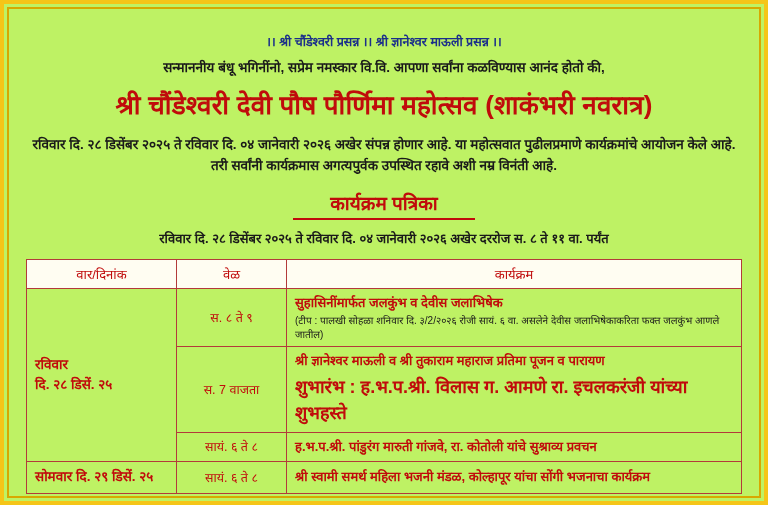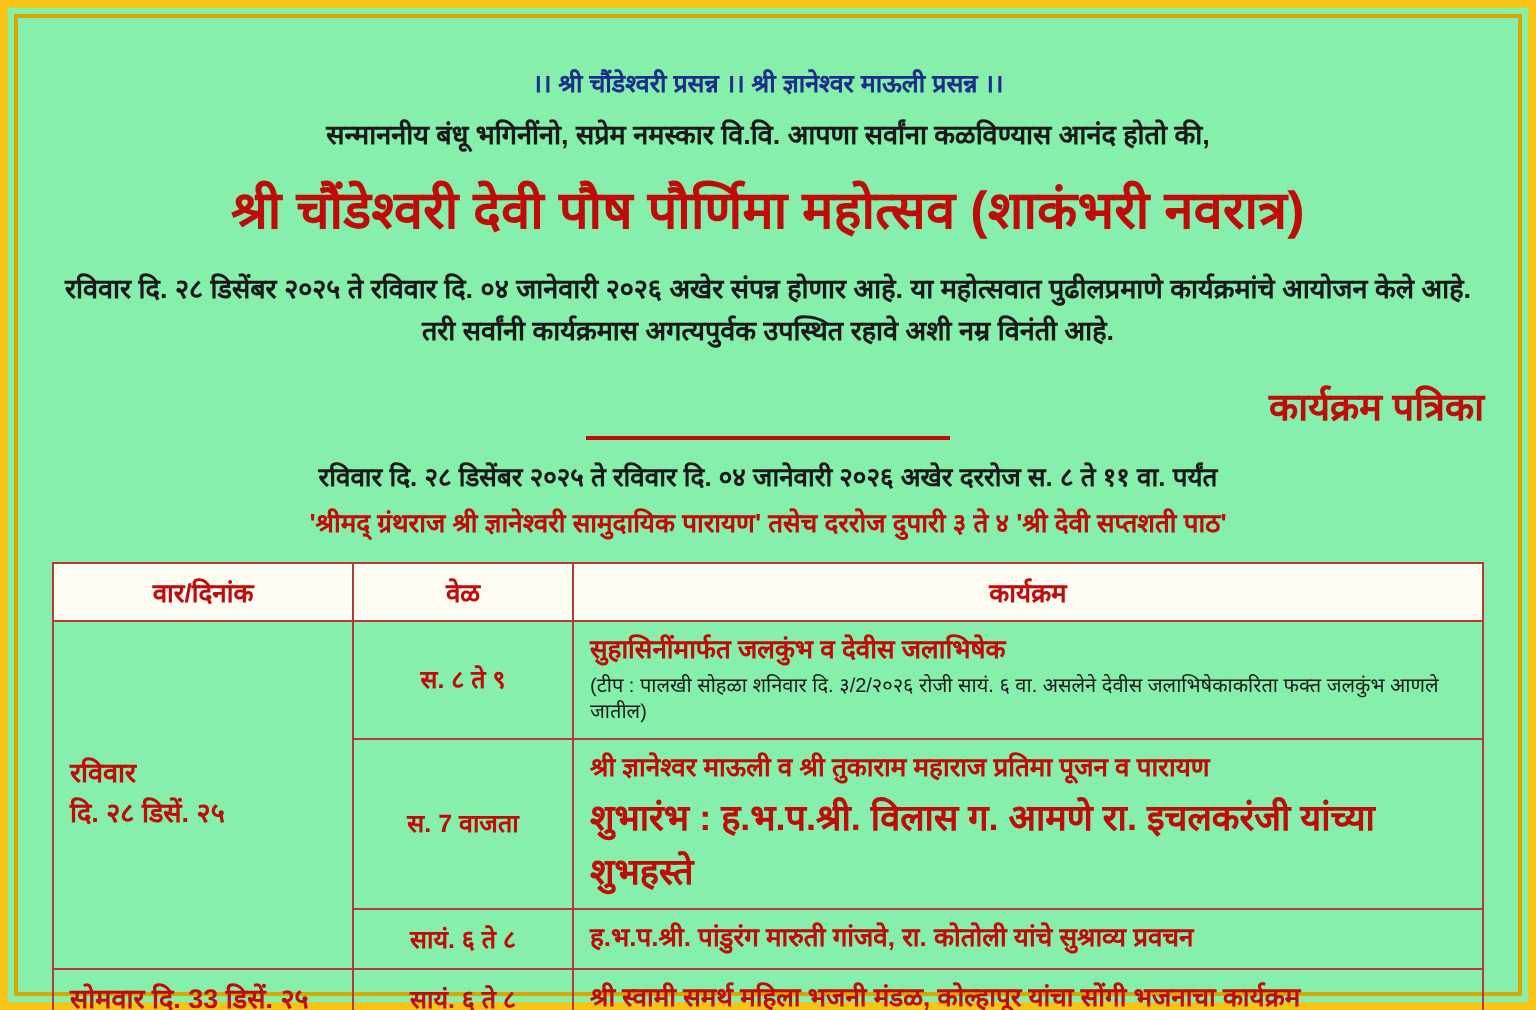--- a/index.html
+++ b/index.html
@@ -11,21 +11,21 @@
     height: 505px;
     background: #ffffff;
     font-family: "Liberation Sans", sans-serif;
     overflow: hidden;
   }
   .poster {
     position: relative;
     width: 768px;
     height: 505px;
     box-sizing: border-box;
-    background: #86efac;
+    background: #bef264;
     border: 4px solid #f5c518;
     outline: 2px solid #d8a800;
     outline-offset: -9px;
     padding: 18px 22px 10px 22px;
   }
   .inner {
     position: relative;
     width: 100%;
     height: 100%;
   }
@@ -65,21 +65,20 @@
     margin-top: 12px;
     line-height: 1.55;
     padding: 0 6px;
   }
   .l-prog-head {
     color: #c00b0b;
     font-size: 19px;
     font-weight: 700;
     margin-top: 14px;
     display: block;
-    text-align: right;
   }
   .prog-head-wrap {
     text-align: center;
     margin-top: 13px;
   }
   .prog-head-wrap .underline {
     display: block;
     width: 182px;
     height: 2px;
     background: #c00b0b;
@@ -104,37 +103,37 @@
     table-layout: fixed;
   }
   table.sched th, table.sched td {
     border: 1px solid #b33a3a;
     padding: 5px 8px;
     vertical-align: middle;
   }
   table.sched th {
     color: #c00b0b;
     font-size: 13px;
-    font-weight: 700;
+    font-weight: 400;
     text-align: center;
     background: #fffdf2;
   }
   .col-day { width: 150px; }
   .col-time { width: 110px; }
   td.day {
     color: #c00b0b;
     font-size: 13.5px;
     font-weight: 700;
     line-height: 1.5;
   }
   td.time {
     text-align: center;
     color: #c00b0b;
     font-size: 12.5px;
-    font-weight: 700;
+    font-weight: 400;
   }
   td.detail {
     color: #c00b0b;
     font-size: 13px;
     font-weight: 700;
     line-height: 1.45;
   }
   td.detail .note {
     display: block;
     color: #1a1a1a;
@@ -168,21 +167,20 @@
 
     <div class="line l-dates">रविवार दि. २८ डिसेंबर २०२५ ते रविवार दि. ०४ जानेवारी २०२६ अखेर संपन्न होणार आहे. या महोत्सवात पुढीलप्रमाणे कार्यक्रमांचे आयोजन केले आहे. तरी सर्वांनी कार्यक्रमास अगत्यपुर्वक उपस्थित रहावे अशी नम्र विनंती आहे.</div>
 
     <div class="prog-head-wrap">
       <span class="l-prog-head">कार्यक्रम पत्रिका</span>
       <span class="underline"></span>
     </div>
 
     <div class="line l-prog-dates">रविवार दि. २८ डिसेंबर २०२५ ते रविवार दि. ०४ जानेवारी २०२६ अखेर दररोज स. ८ ते ११ वा. पर्यंत</div>
 
-    <div class="line l-parayan">'श्रीमद् ग्रंथराज श्री ज्ञानेश्वरी सामुदायिक पारायण' तसेच दररोज दुपारी ३ ते ४ 'श्री देवी सप्तशती पाठ'</div>
 
     <table class="sched">
       <colgroup>
         <col class="col-day">
         <col class="col-time">
         <col>
       </colgroup>
       <thead>
         <tr>
           <th>वार/दिनांक</th>
@@ -210,21 +208,21 @@
           </td>
         </tr>
         <tr>
           <td class="time">सायं. ६ ते ८</td>
           <td class="detail">
             <span>ह.भ.प.श्री. पांडुरंग मारुती गांजवे, रा. कोतोली यांचे सुश्राव्य प्रवचन</span>
           </td>
         </tr>
         <tr>
           <td class="day">
-            <span class="day-l1">सोमवार दि. 33 डिसें. २५</span>
+            <span class="day-l1">सोमवार दि. २९ डिसें. २५</span>
           </td>
           <td class="time">सायं. ६ ते ८</td>
           <td class="detail">
             <span>श्री स्वामी समर्थ महिला भजनी मंडळ, कोल्हापूर यांचा सोंगी भजनाचा कार्यक्रम</span>
           </td>
         </tr>
       </tbody>
     </table>
 
   </div>

